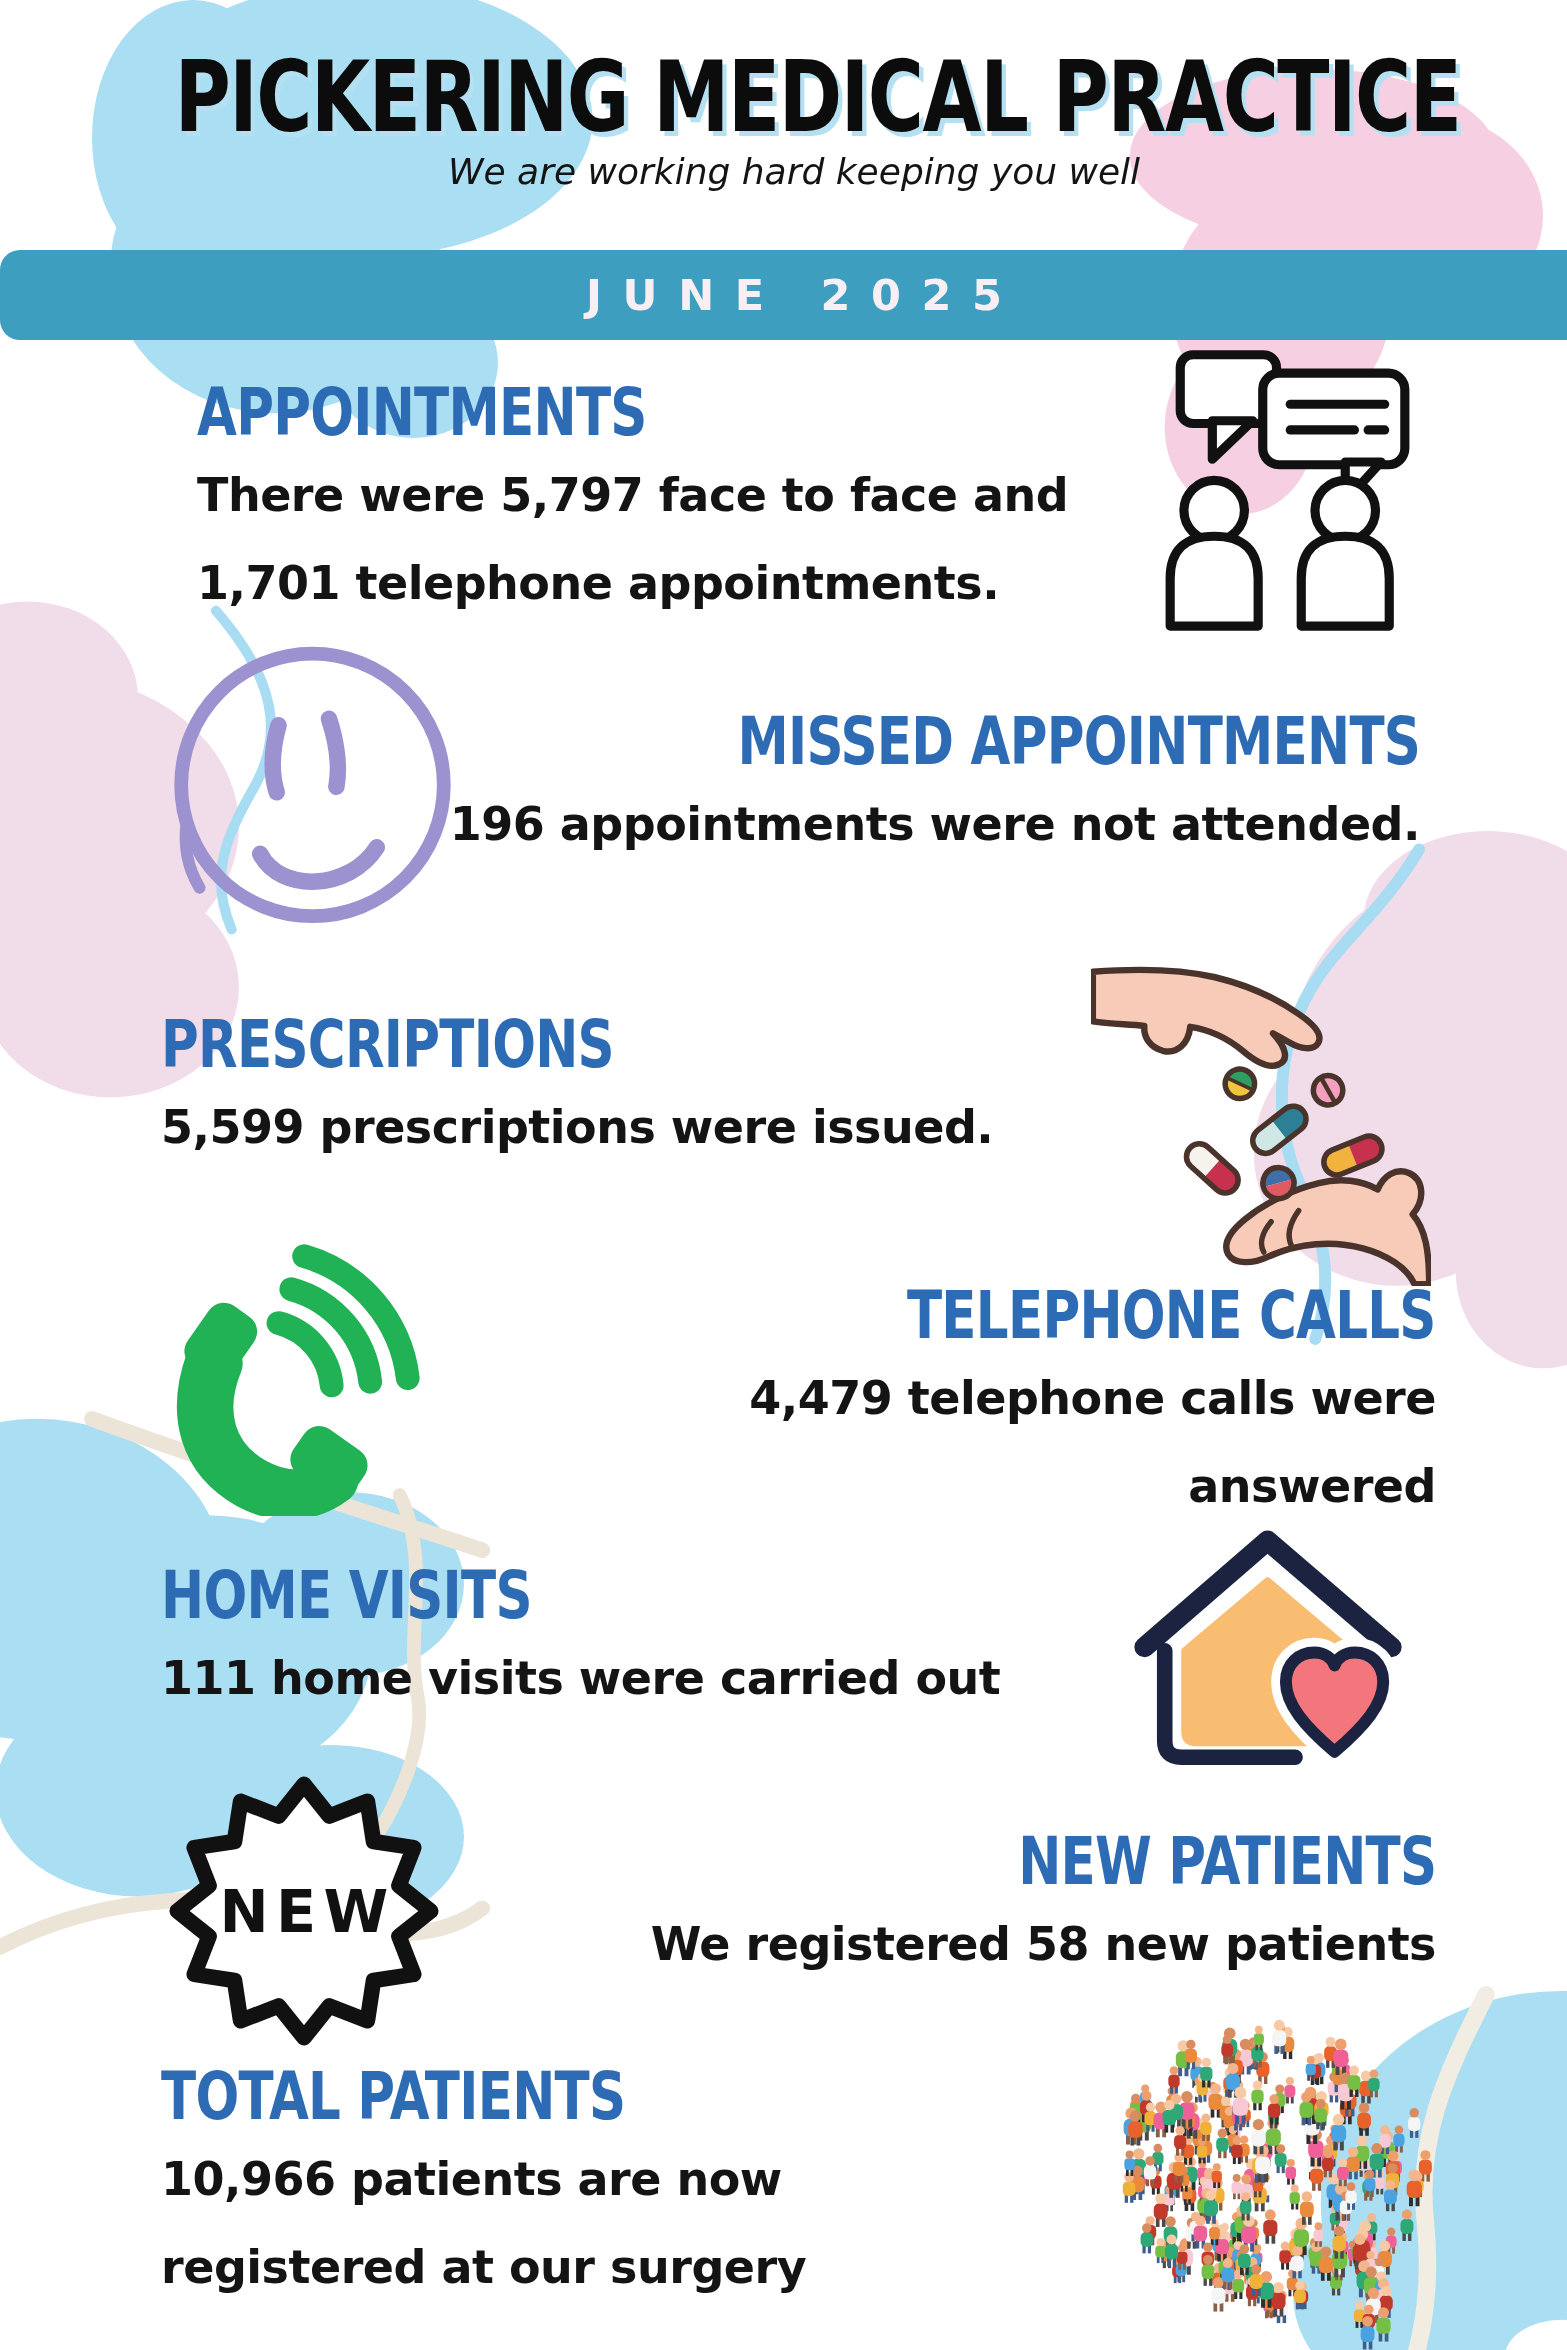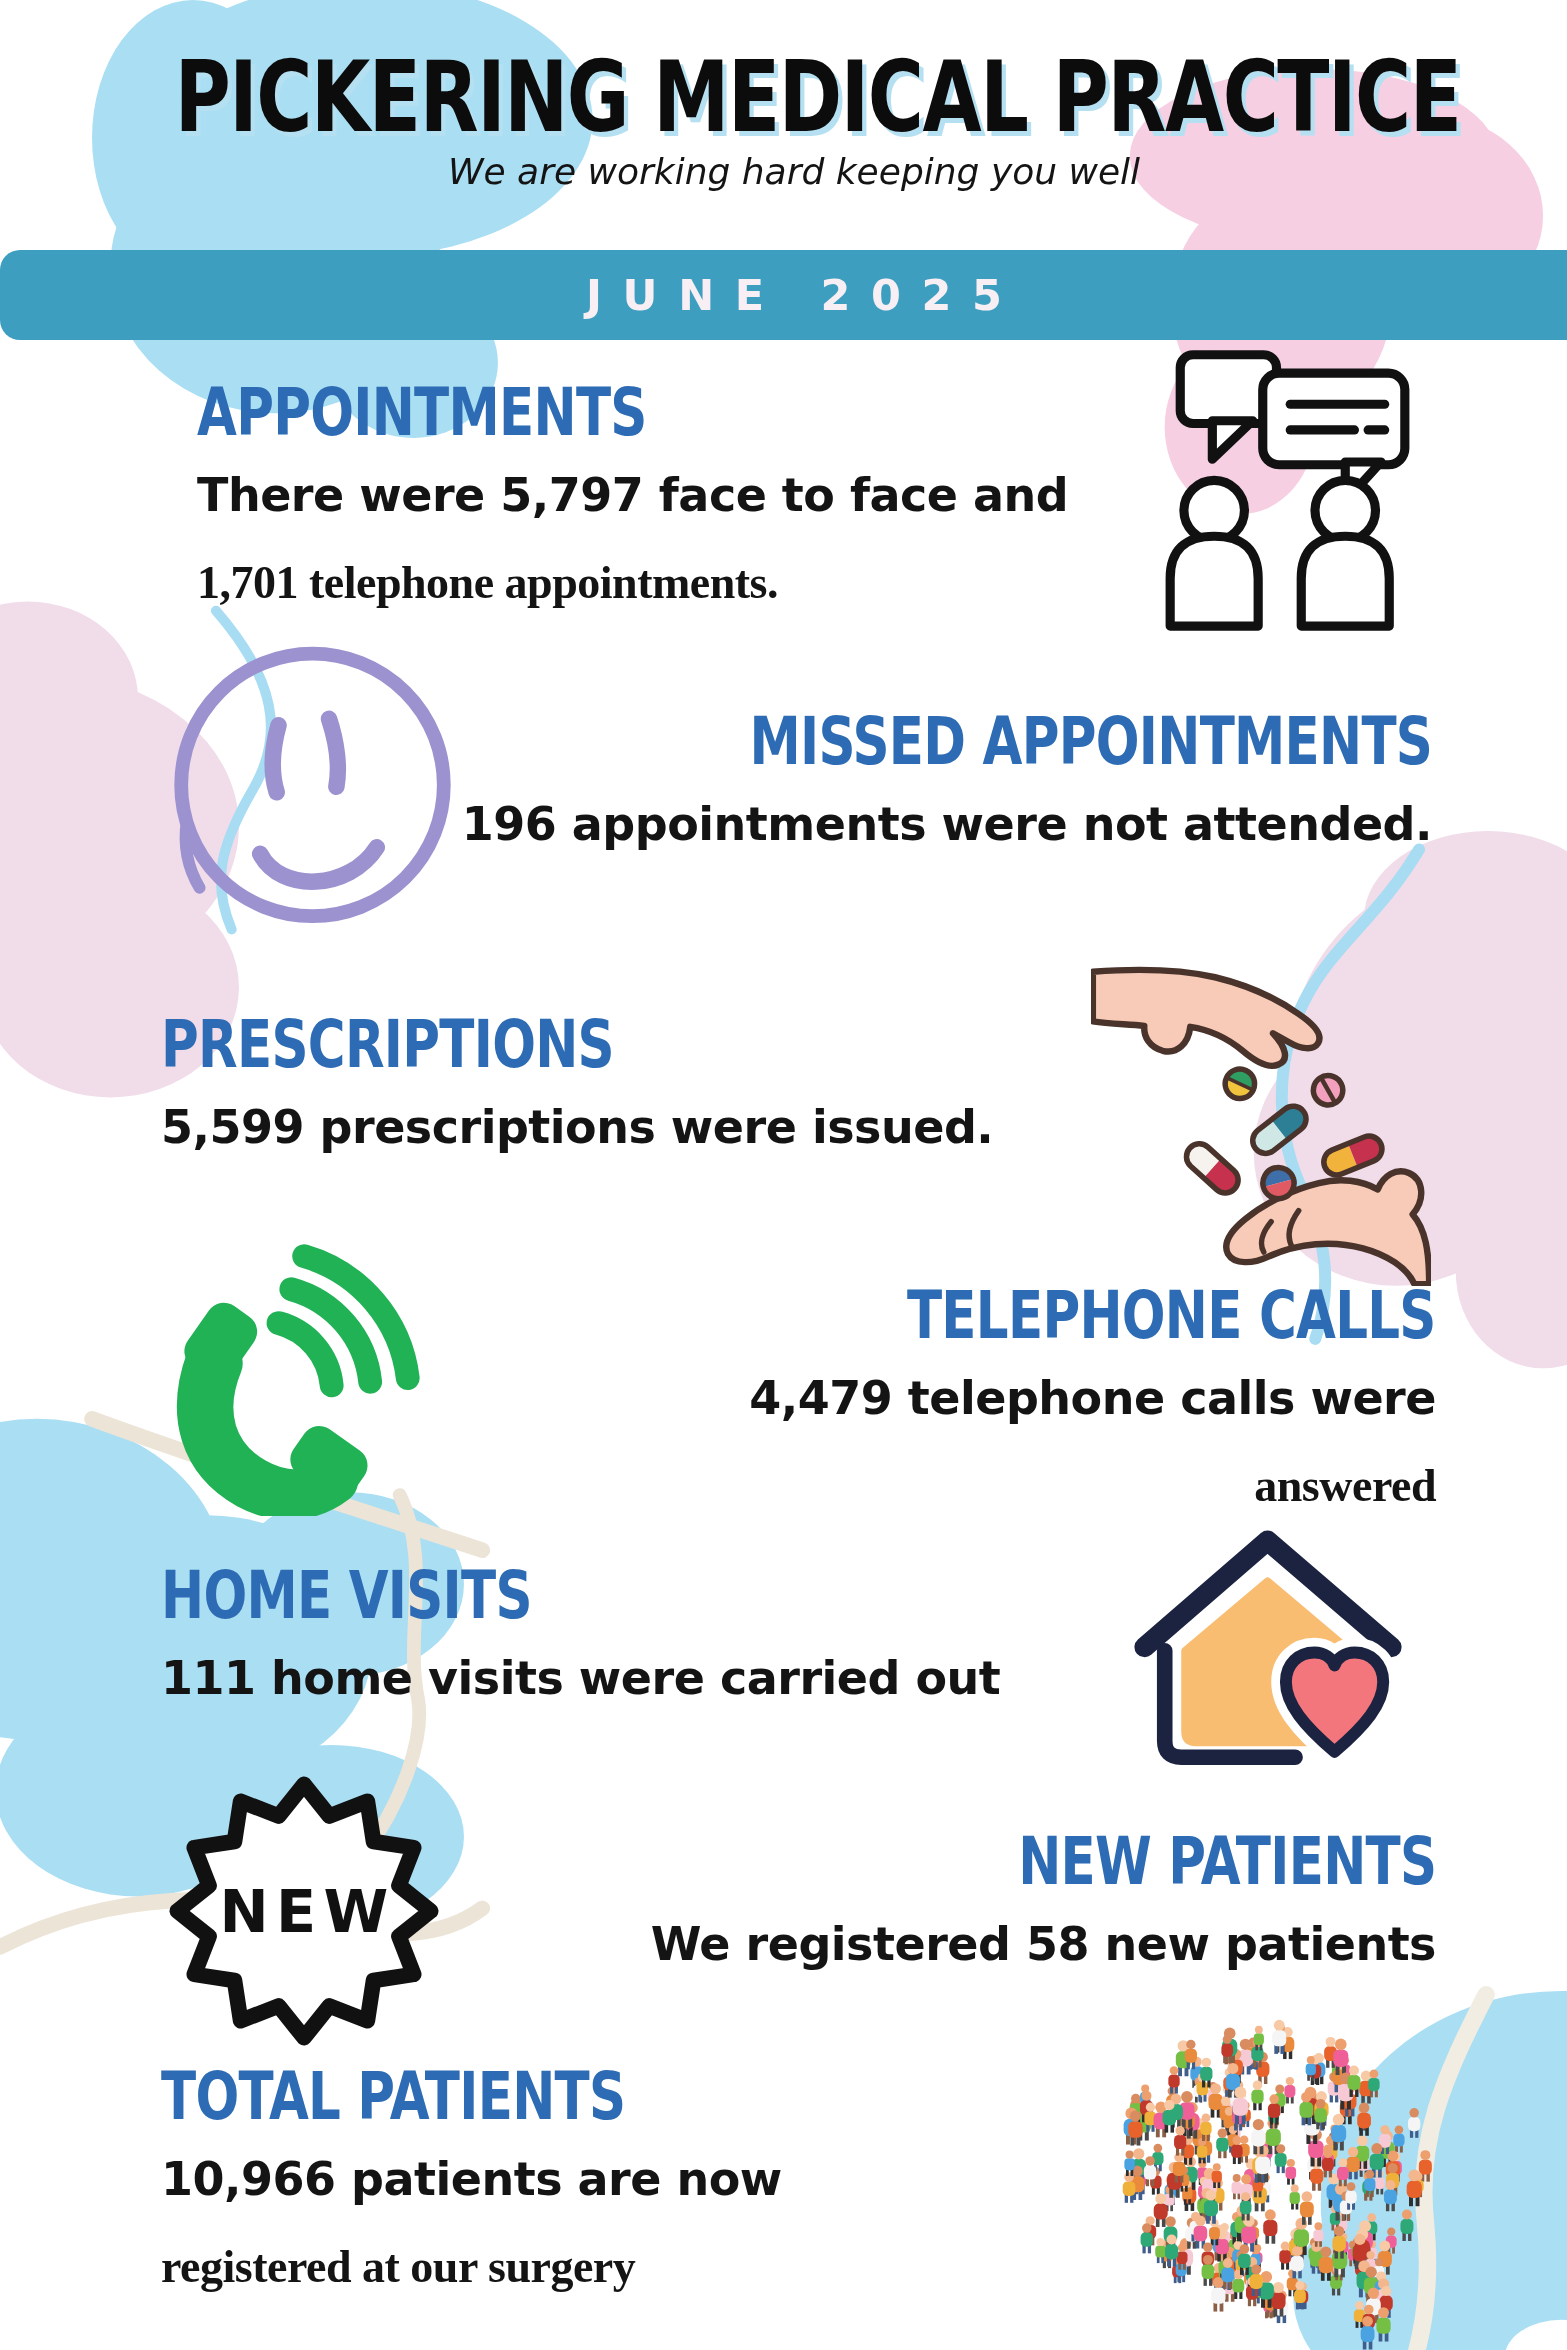--- a/index.html
+++ b/index.html
@@ -33,25 +33,25 @@
   .sec{position:absolute;z-index:2;}
   .sec .h{
     margin:0;font-size:66px;font-weight:bold;line-height:1.06;white-space:nowrap;
     color:var(--heading-blue,#2d6cb4);letter-spacing:-0.9px;
     transform:scaleX(0.78);transform-origin:0 50%;
   }
   .sec p{
     margin:24px 0 0 0;font-size:46px;font-weight:bold;line-height:1.0;
     white-space:nowrap;color:#141414;letter-spacing:-0.5px;
   }
-  .sec p + p{margin-top:42px;font-family:Liberation Serif, serif;}
+  .sec p + p{margin-top:42px;}
   .sec.right{text-align:right;}
   .sec.right .h{transform-origin:100% 50%;}
   .sec-appointments{left:161px;top:378px;margin-left:36px;}
-  .sec-missed{right:156px;top:707px;margin-left:22px;}
+  .sec-missed{right:168px;top:707px;margin-left:22px;}
   .sec-prescriptions{left:161px;top:1010px;}
   .sec-telephone{right:152px;top:1281px;}
   .sec-home{left:161px;top:1561px;}
   .sec-new{right:152px;top:1827px;}
   .sec-total{left:161px;top:2062px;}
   
   .icon-conversation{left:1139px;top:347px;}
   .icon-sad{left:161px;top:638px;}
   .icon-hands{left:1091px;top:946px;}
   .icon-phone{left:152px;top:1231px;}

